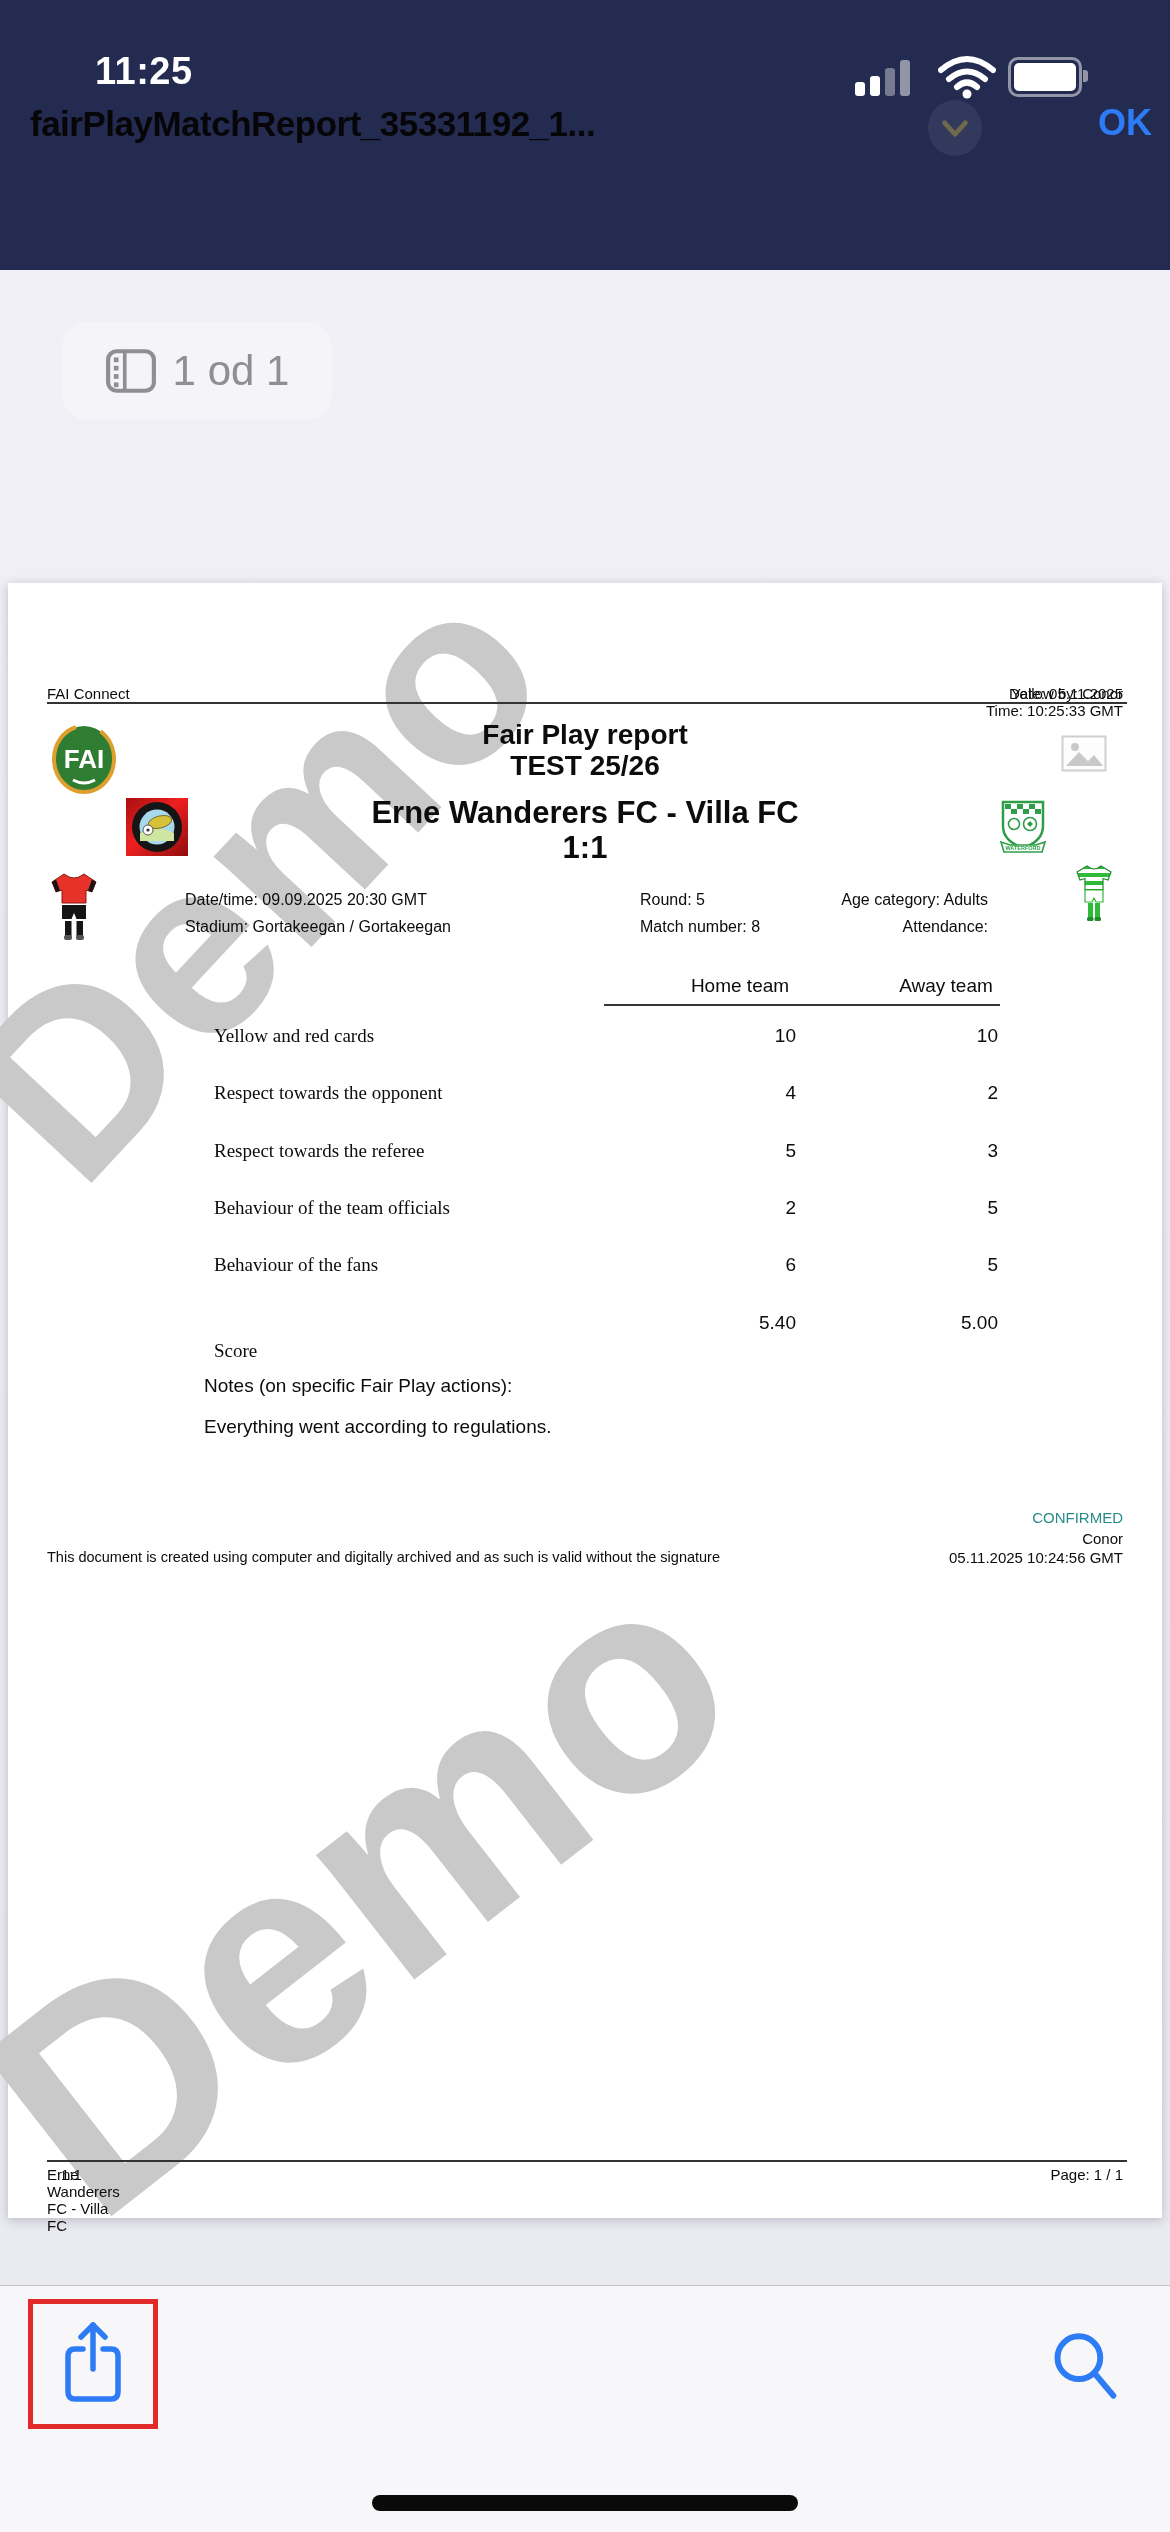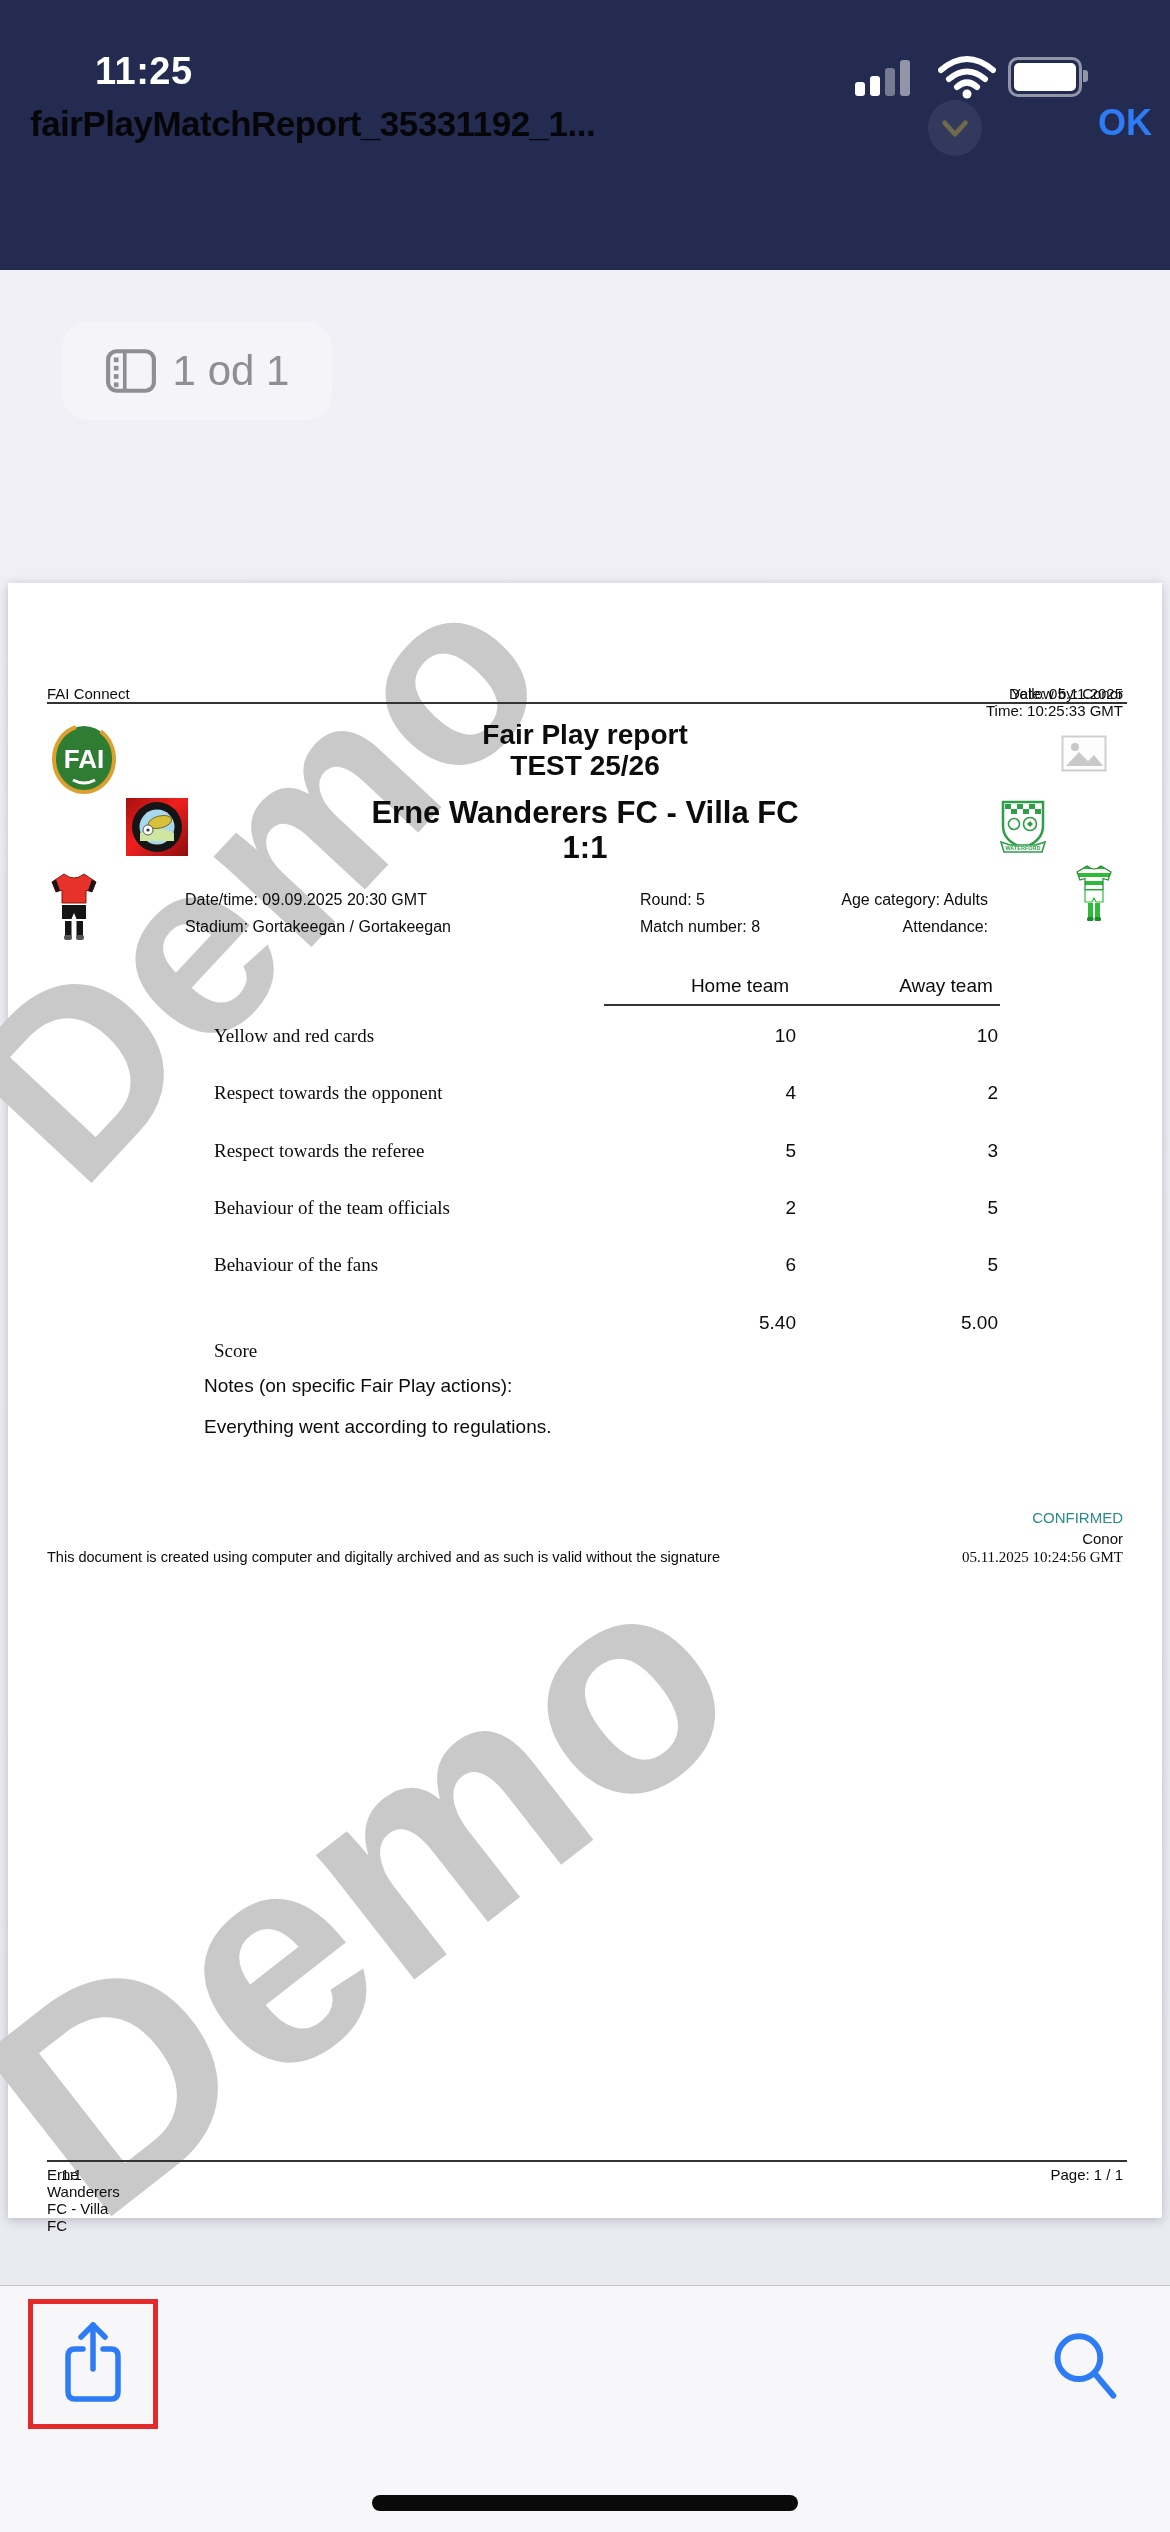--- a/index.html
+++ b/index.html
@@ -235,21 +235,21 @@
 
     <span class="z t-label" style="top:729px;margin-top:28px;">Score</span>
     <span class="z t-val" style="left:638px;top:729px;">5.40</span>
     <span class="z t-val" style="left:840px;top:729px;">5.00</span>
 
     <span class="z notes" style="top:792px;">Notes (on specific Fair Play actions):</span>
     <span class="z notes" style="top:833px;">Everything went according to regulations.</span>
 
     <span class="z conf teal" style="top:926px;">CONFIRMED</span>
     <span class="z conf" style="top:947px;">Conor</span>
-    <span class="z conf" style="top:966px;font-family:Liberation Serif, serif;">05.11.2025 10:24:56 GMT</span>
+    <span class="z conf" style="top:966px;">05.11.2025 10:24:56 GMT</span>
     <span class="z" style="left:39px;top:966px;font-size:14.5px;">This document is created using computer and digitally archived and as such is valid without the signature</span>
 
     <div class="z hline" style="left:39px;top:1577px;width:1080px;"></div>
     <span class="z small" style="left:39px;top:1583px;">
       <span>Erne Wanderers FC - Villa FC</span>
       <span style="position:static;margin-left:14px;">1:1</span>
     </span>
     <span class="z small" style="right:39px;top:1583px;">Page: 1 / 1</span>
   </section>
 

